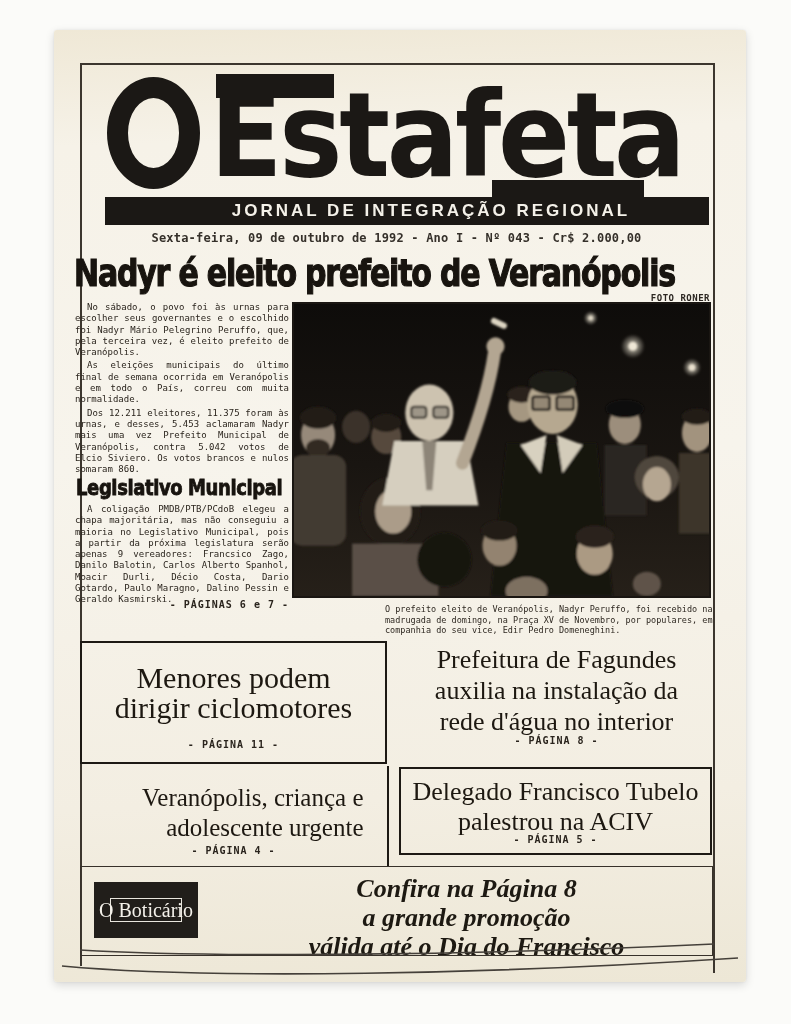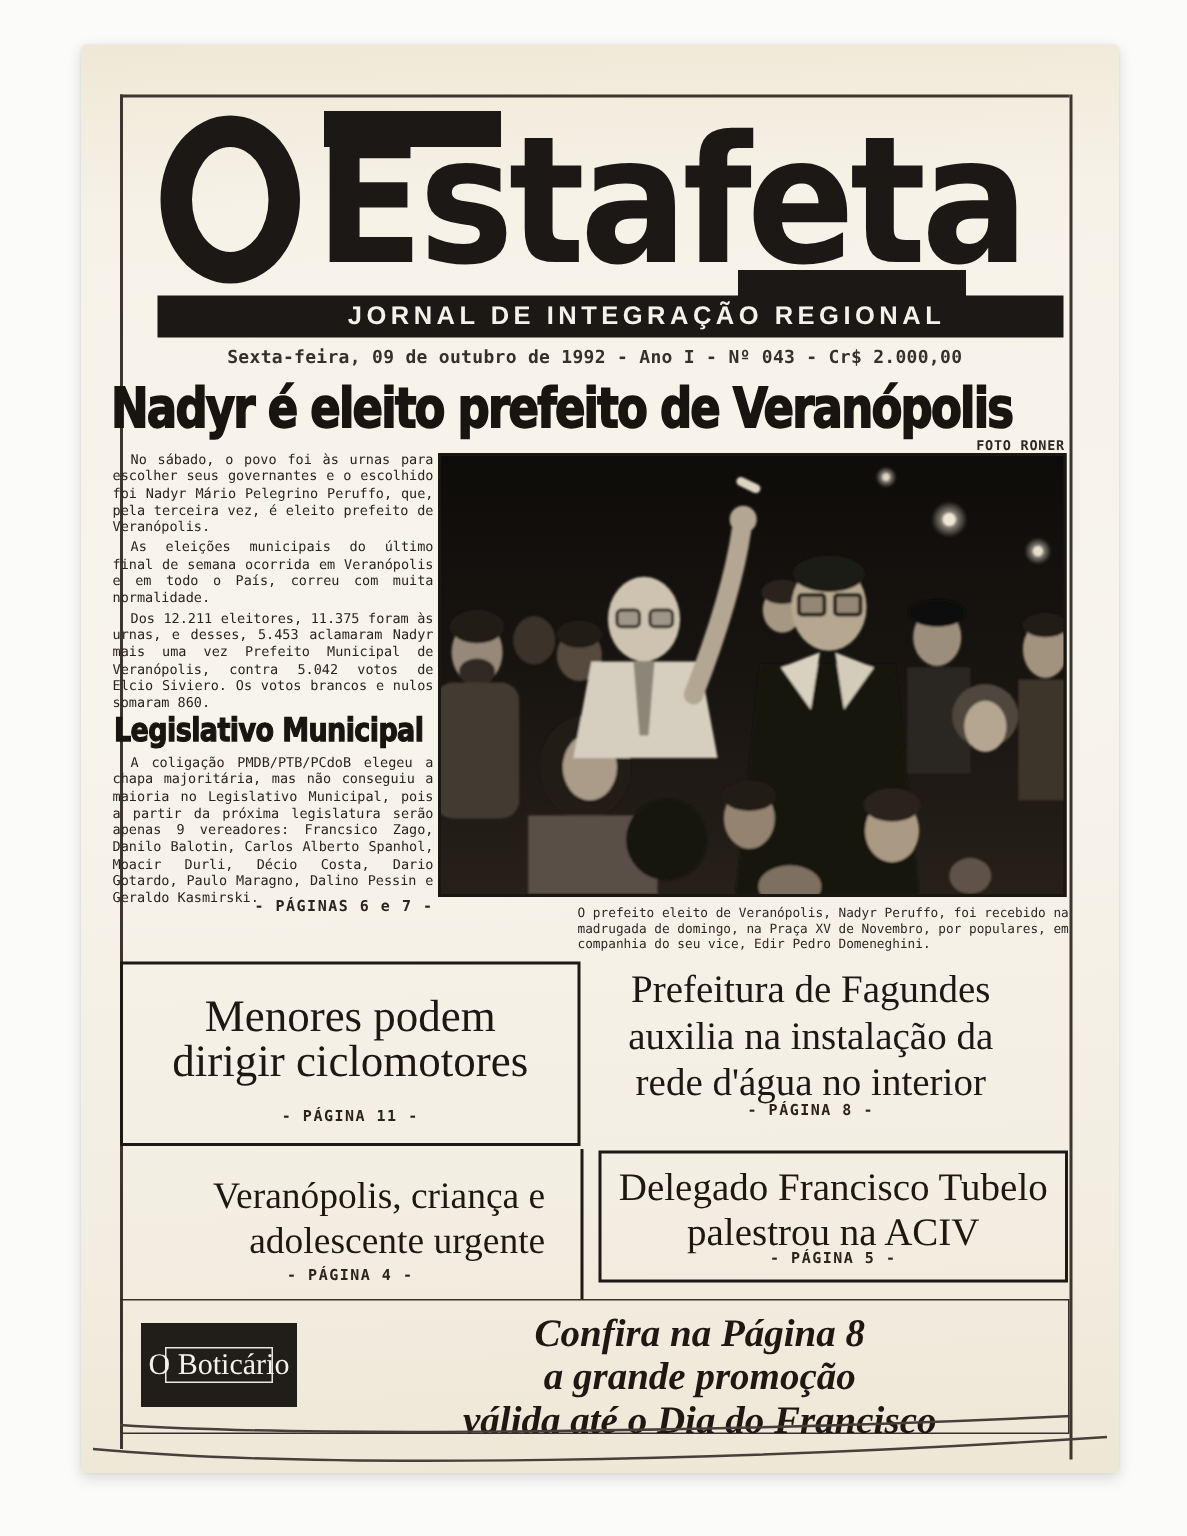--- a/index.html
+++ b/index.html
@@ -96,21 +96,21 @@
     margin-top:14px;
   }
   .teaser .t-page{
     position:absolute;bottom:12px;left:0;right:0;text-align:center;
     font-family:"DejaVu Sans Mono",monospace;font-weight:bold;
     font-size:10px;letter-spacing:1px;color:#2a241d;
   }
   .boxed{border:2px solid #1d1914;}
   .teaser1{left:26px;top:611px;width:307px;height:123px;}
   .teaser1 .t-title{font-size:30px;line-height:30px;width:250px;margin-top:20px;}
-  .teaser2{left:330px;top:606px;width:313px;height:122px;}
+  .teaser2{left:346px;top:606px;width:313px;height:122px;}
   .teaser2 .t-title{font-size:26px;line-height:31px;width:285px;margin-top:8px;}
   .teaser3{left:26px;top:743px;width:307px;height:95px;}
   .teaser3 .t-title{font-size:25px;line-height:30px;width:260px;margin-top:10px;text-align:right;}
   .teaser4{left:345px;top:737px;width:313px;height:88px;}
   .teaser4 .t-title{font-size:26px;line-height:30px;width:295px;margin-top:8px;}
   .teaser4 .t-page{bottom:8px;}
   .divider-v{left:333px;top:736px;width:2px;height:100px;background:#1d1914;}
   
   .ad-strip{
     left:26px;top:836px;width:633px;height:90px;

